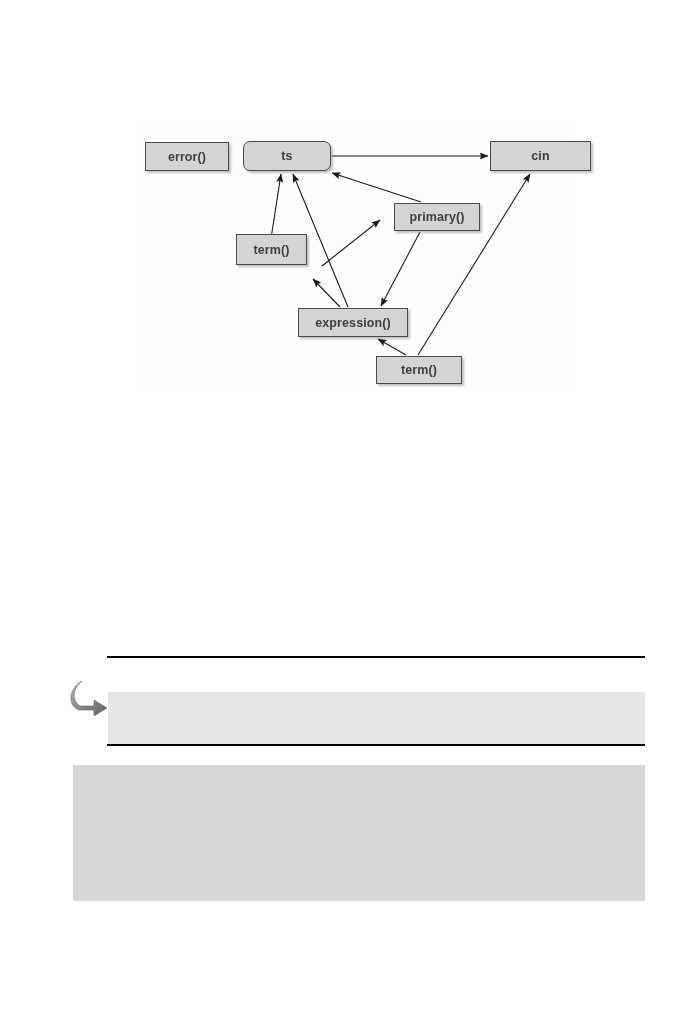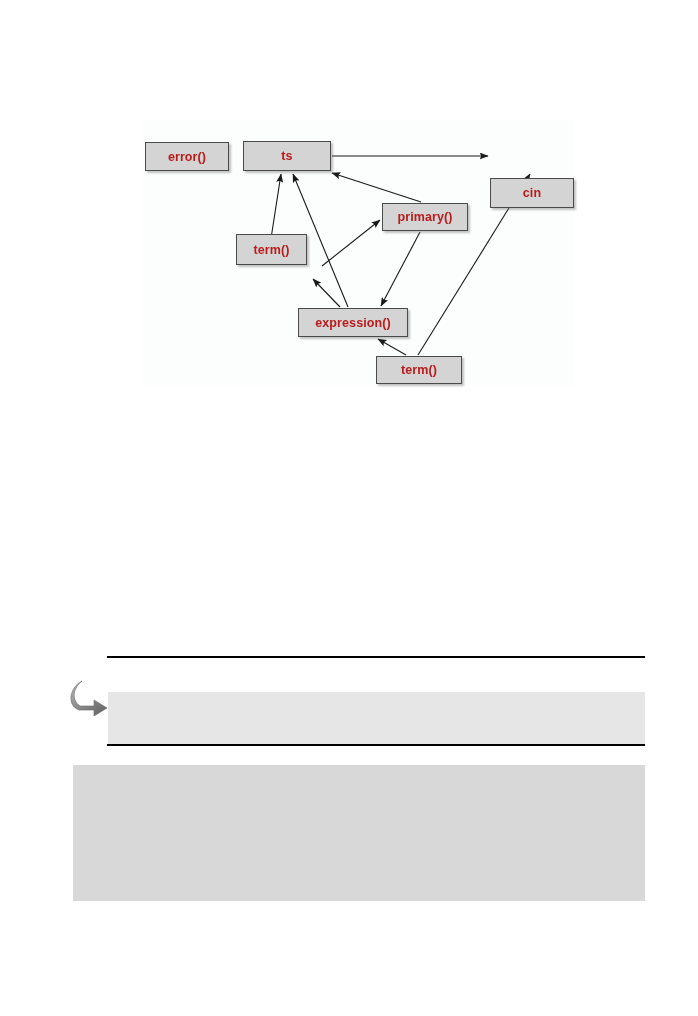--- a/index.html
+++ b/index.html
@@ -38,21 +38,21 @@
     position: absolute;
     box-sizing: border-box;
     background: #d4d4d4;
     border: 1px solid #4a4a4a;
     box-shadow: 2px 2px 2px rgba(120,120,120,0.45);
     display: flex;
     align-items: center;
     justify-content: center;
     font-weight: bold;
     font-size: 12.5px;
-    color: #b91c1c;
+    color: #404040;
     letter-spacing: 0.1px;
   }
 
   
   #doc-rule-top {
     position: absolute;
     left: 107px;
     top: 656px;
     width: 538px;
     height: 0;
@@ -118,29 +118,29 @@
 
   <line x1="406" y1="355" x2="378" y2="339" stroke="#1a1a1a" stroke-width="1.1" marker-end="url(#arrowhead)"></line>
 
   <line x1="418" y1="355" x2="530" y2="174" stroke="#1a1a1a" stroke-width="1.1" marker-end="url(#arrowhead)"></line>
 </svg>
 
 <div class="node-box" style="left:145px; top:142px; width:84px; height:29px;">
   <span>error()</span>
 </div>
 
-<div class="node-box" style="left:243px; top:141px; width:88px; height:30px;">
+<div class="node-box" style="left:243px; top:141px; width:88px; height:30px;border-radius:7px;">
   <span>ts</span>
 </div>
 
-<div class="node-box" style="left:490px; top:141px; width:84px; height:30px;margin-top:37px;">
+<div class="node-box" style="left:490px; top:141px; width:101px; height:30px;">
   <span>cin</span>
 </div>
 
-<div class="node-box" style="left:382px; top:203px; width:86px; height:28px;">
+<div class="node-box" style="left:394px; top:203px; width:86px; height:28px;">
   <span>primary()</span>
 </div>
 
 <div class="node-box" style="left:236px; top:234px; width:71px; height:31px;">
   <span>term()</span>
 </div>
 
 <div class="node-box" style="left:298px; top:308px; width:110px; height:29px;justify-content:center;">
   <span>expression()</span>
 </div>

